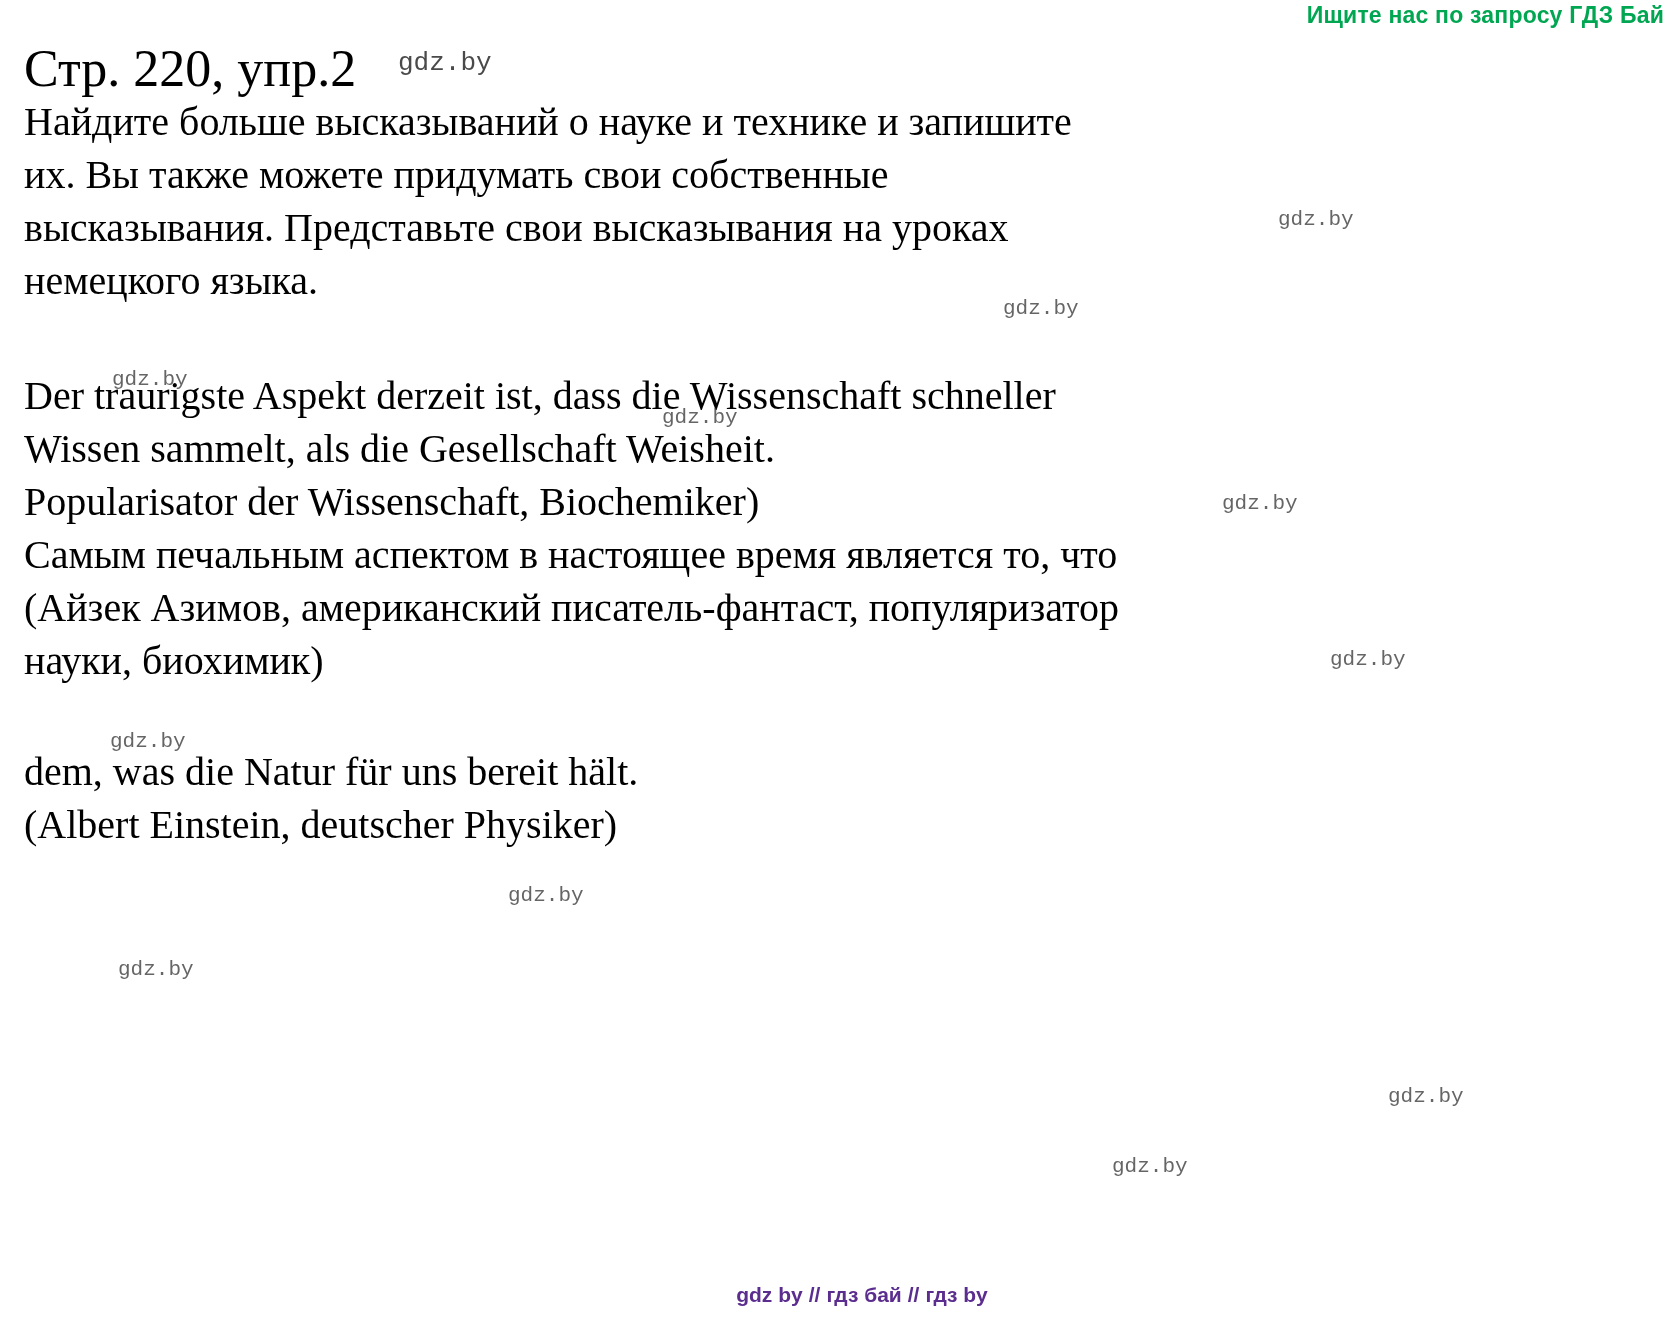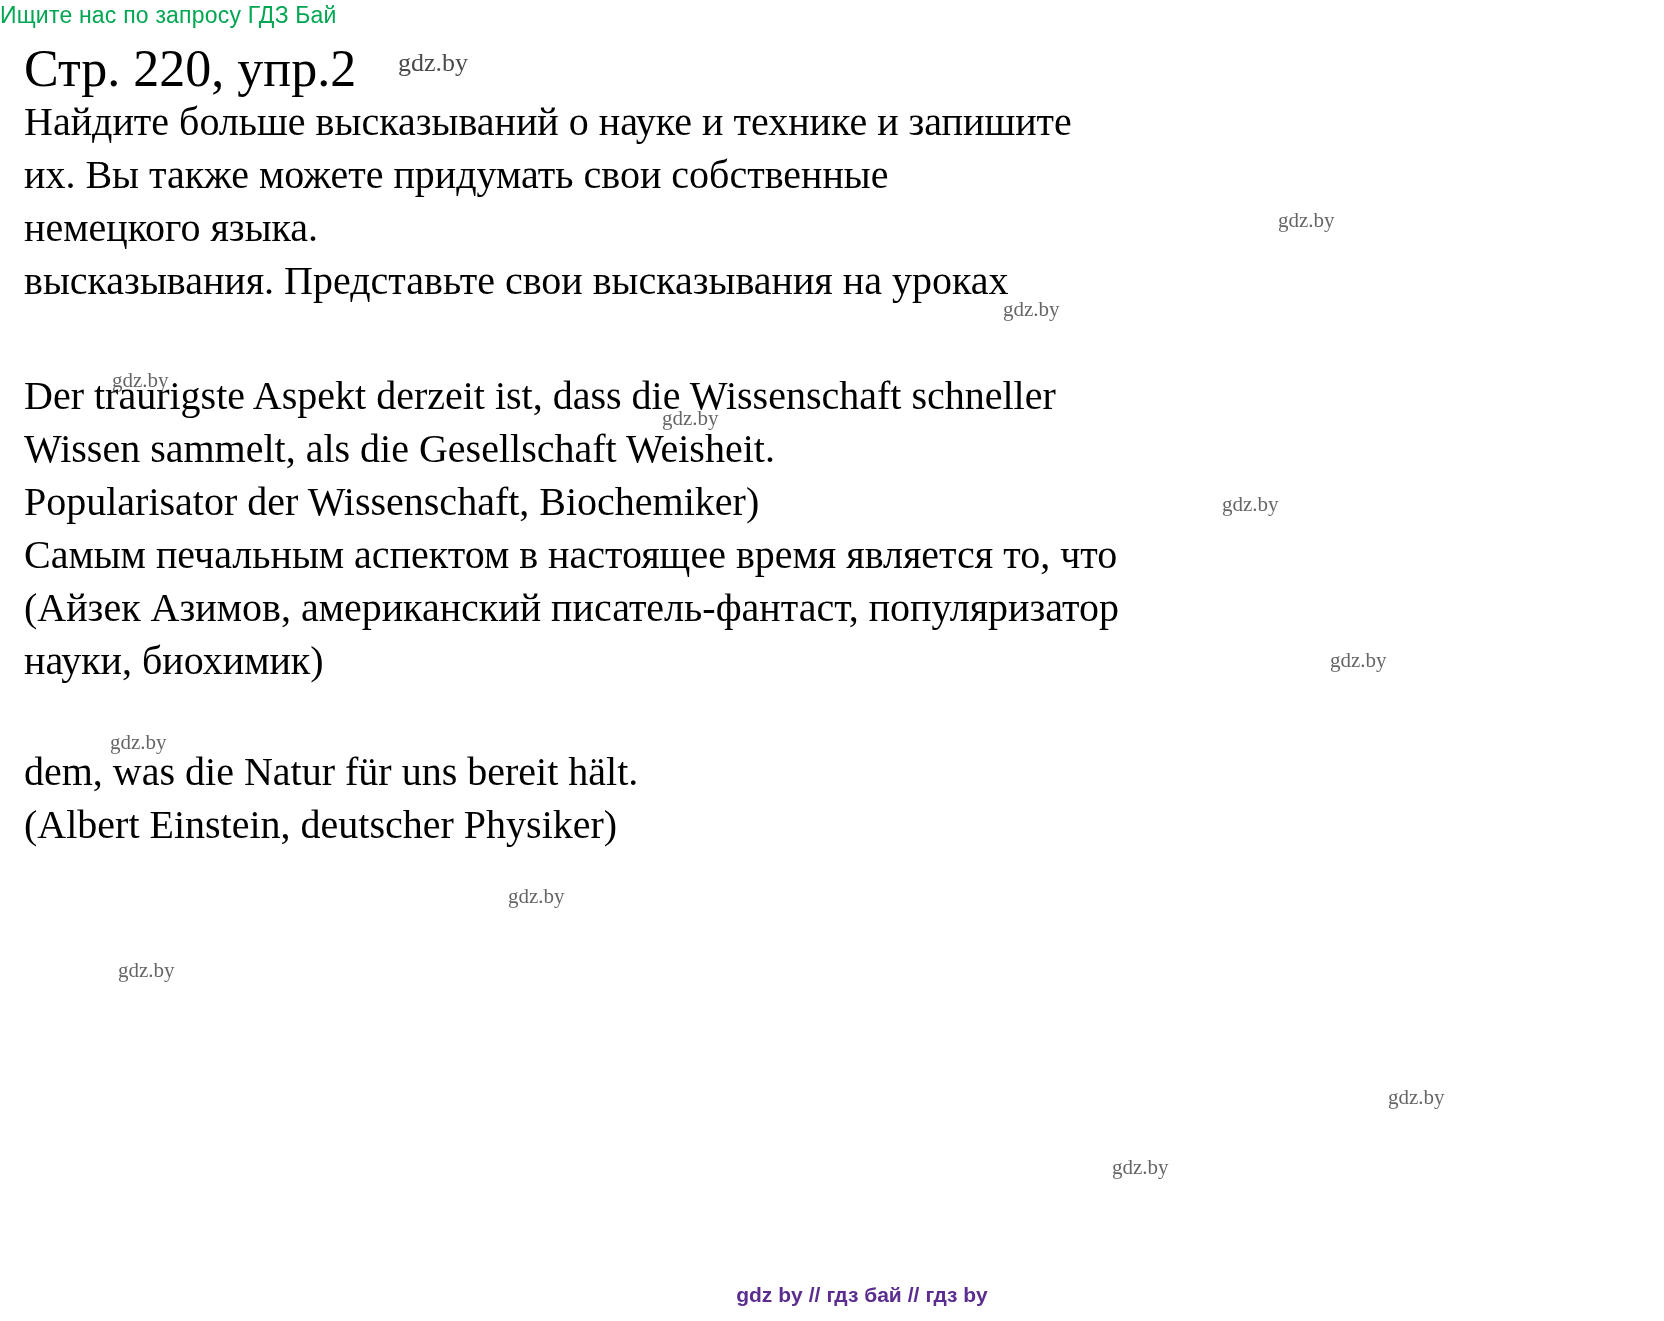--- a/index.html
+++ b/index.html
@@ -23,23 +23,23 @@
     box-sizing: border-box;
     padding: 0 24px;
   }
 
   
   .top-banner {
     position: absolute;
     top: 2px;
     left: 0;
     width: 100%;
-    text-align: left;
+    text-align: right;
     font-family: "Liberation Sans", "DejaVu Sans", sans-serif;
-    font-weight: normal;
+    font-weight: bold;
     font-size: 23px;
     color: #00a651;
     letter-spacing: 0.2px;
   }
 
   
   .content {
     position: absolute;
     top: 42px;
     left: 24px;
@@ -59,21 +59,21 @@
 
   .block {
     margin: 0;
   }
   .gap-large { height: 62px; }
   .gap-mid   { height: 58px; }
 
   
   .wm {
     position: absolute;
-    font-family: Liberation Serif, serif;
+    font-family: Liberation Mono, monospace;
     font-size: 21px;
     color: #3a3a3a;
     opacity: 0.78;
     white-space: nowrap;
     pointer-events: none;
   }
   .wm.big {
     font-size: 26px;
     color: #2b2b2b;
     opacity: 0.85;
@@ -105,22 +105,22 @@
 
   <div class="top-banner" style="color: rgb(0, 166, 81);">Ищите нас по запросу ГДЗ Бай</div>
 
   <div class="content">
 
     <div class="heading">Стр. 220, упр.2</div>
 
     <div class="block">
       <div class="line">Найдите больше высказываний о науке и технике и запишите</div>
       <div class="line">их. Вы также можете придумать свои собственные</div>
+      <div class="line">высказывания. Представьте свои высказывания на уроках</div>
       <div class="line">немецкого языка.</div>
-      <div class="line">высказывания. Представьте свои высказывания на уроках</div>
     </div>
 
     <div class="gap-large"></div>
 
     <div class="block">
       <div class="line">Der traurigste Aspekt derzeit ist, dass die Wissenschaft schneller</div>
       <div class="line">Wissen sammelt, als die Gesellschaft Weisheit.</div>
       <div class="line">Popularisator der Wissenschaft, Biochemiker)</div>
     </div>
 

